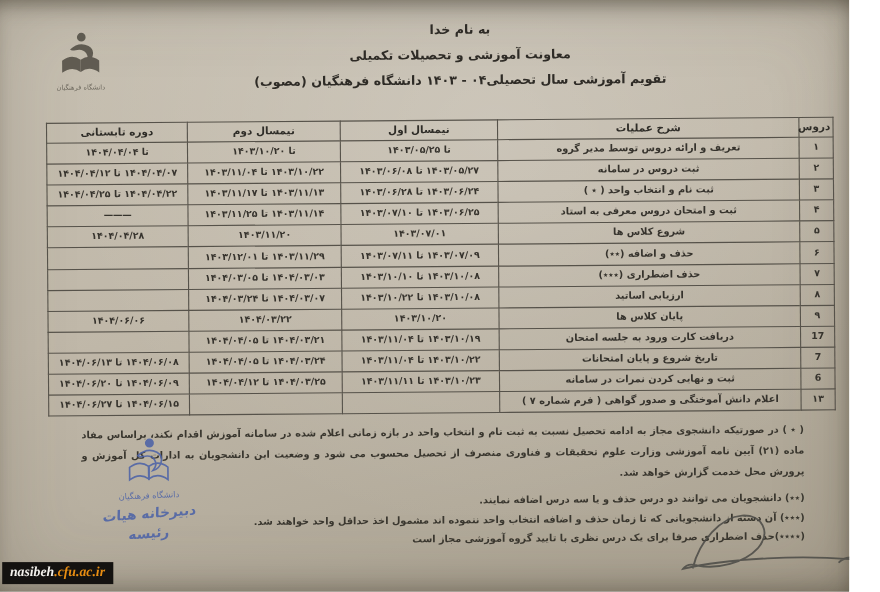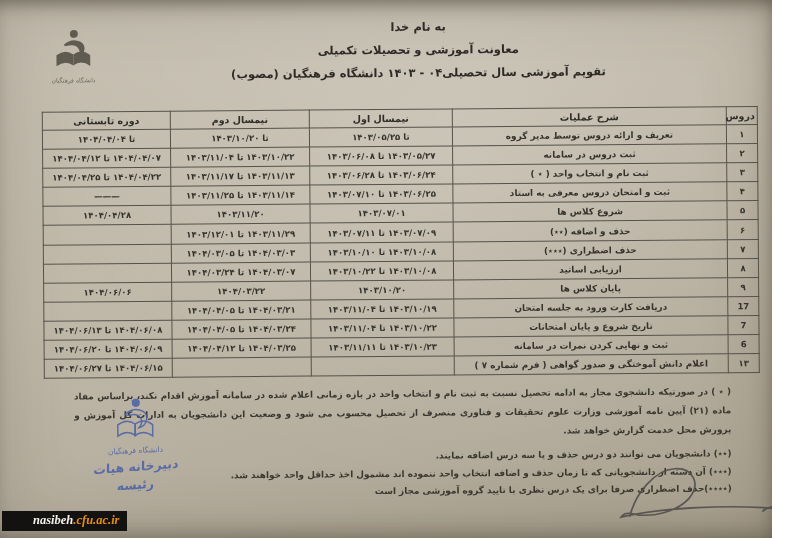--- a/index.html
+++ b/index.html
@@ -44,21 +44,21 @@
   .stamp-uni{font-size:7.5px;line-height:10px;letter-spacing:-.3px;transform:rotate(-2deg);}
   .stamp-office{font-size:12.5px;font-weight:bold;line-height:18px;letter-spacing:-.5px;transform:rotate(-4deg) skewX(-6deg);margin-top:2px;}
 
   
   .signature{position:absolute;left:616px;top:464px;width:178px;height:68px;color:var(--signature-ink,#4b4a46);opacity:.85;}
 
   
   .watermark{position:absolute;left:2px;top:511px;background:var(--watermark-bg,#141210);
     padding:2px 8px 3px 7px;font-family:"Liberation Serif",serif;font-style:italic;font-weight:bold;
     font-size:12.5px;line-height:15px;white-space:nowrap;}
-  .wm-name{color:var(--watermark-name,#f3f1ec);margin-left:24px;}
+  .wm-name{color:var(--watermark-name,#f3f1ec);}
   .wm-domain{color:var(--watermark-domain,#e78d12);text-align:center;}
 </style>
 </head>
 <body>
 
 <div class="stage">
   <div class="doc">
 
     <div class="uni-logo-top">
       <svg viewBox="0 0 60 66" aria-hidden="true">

